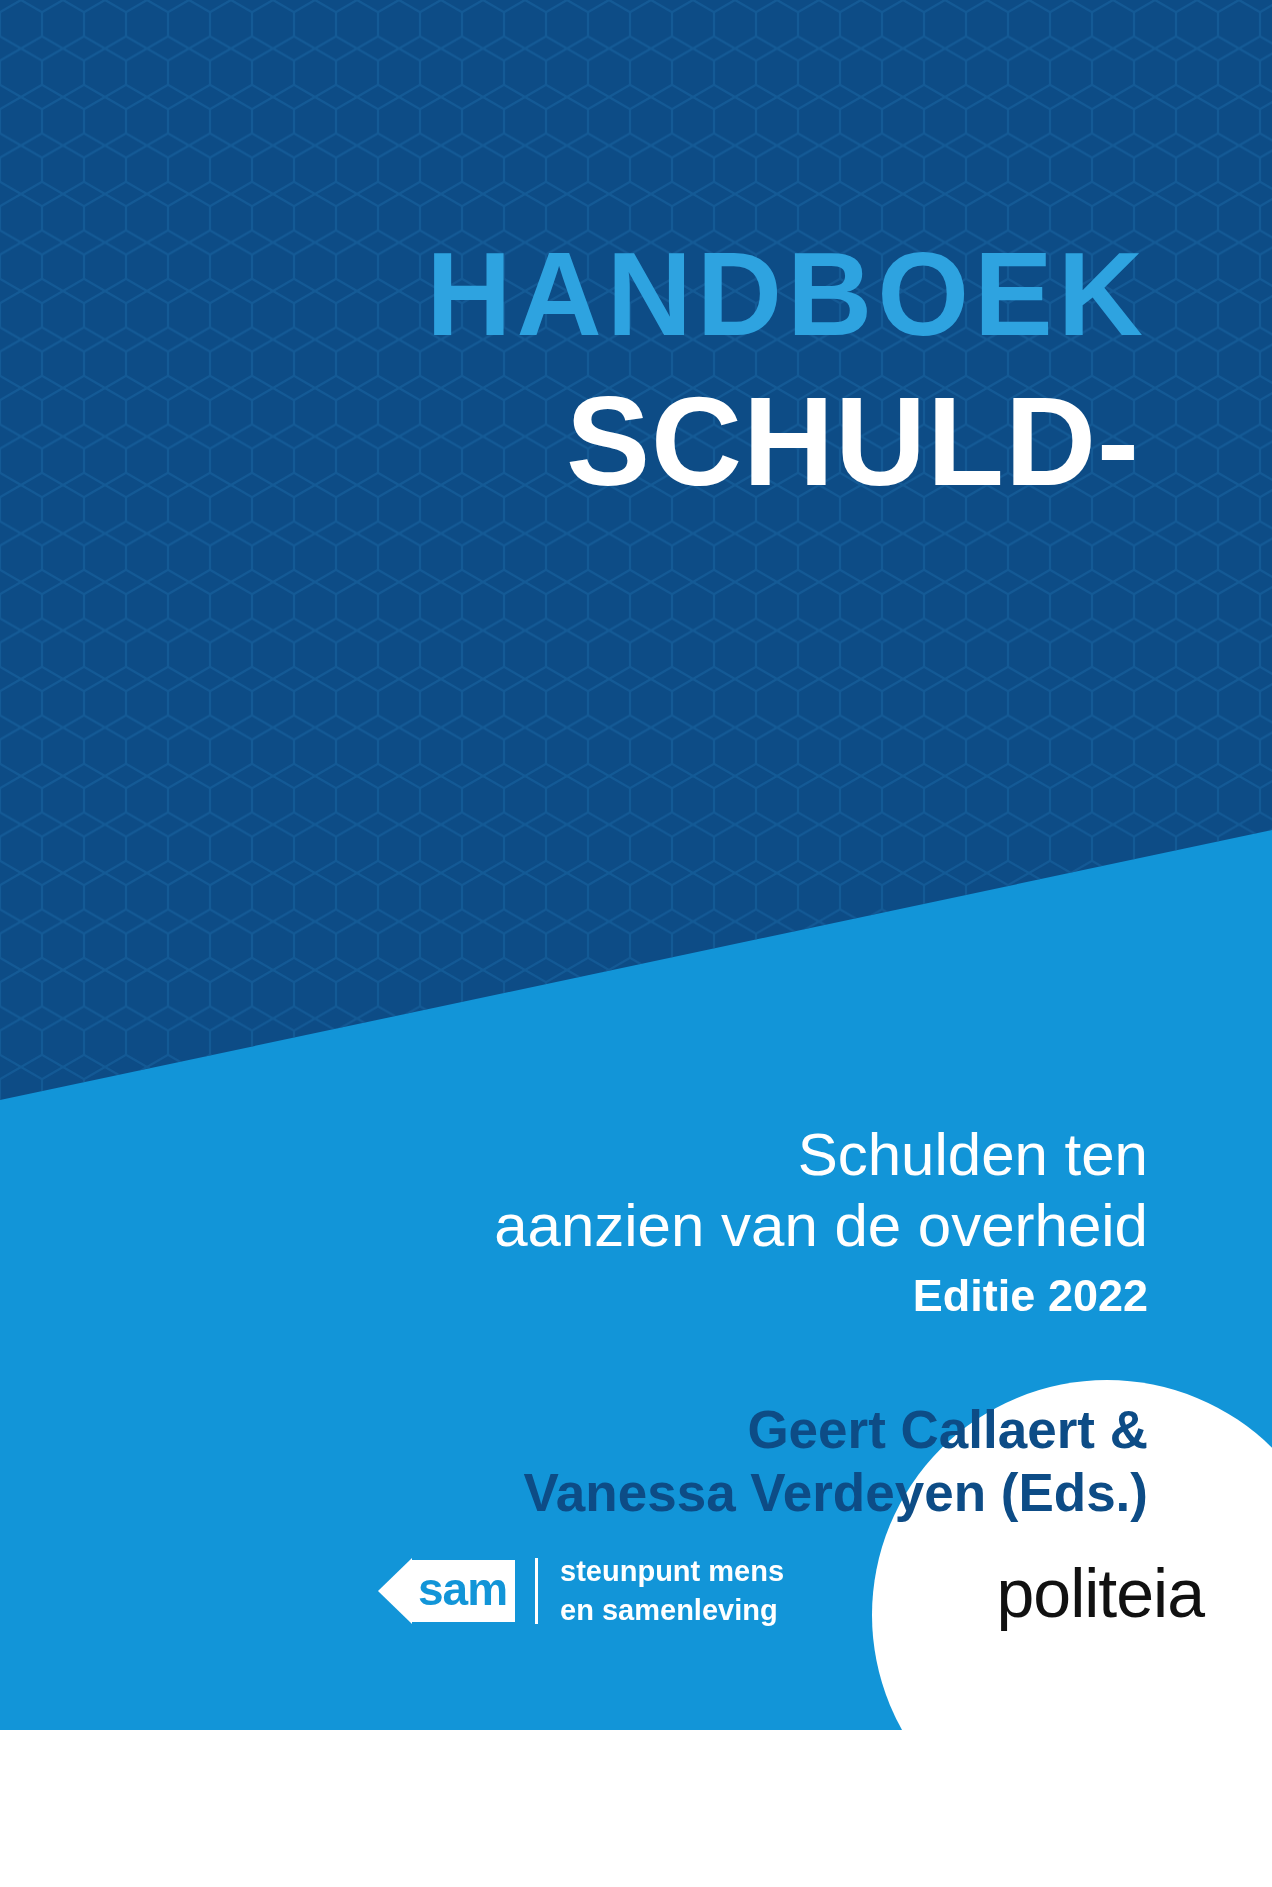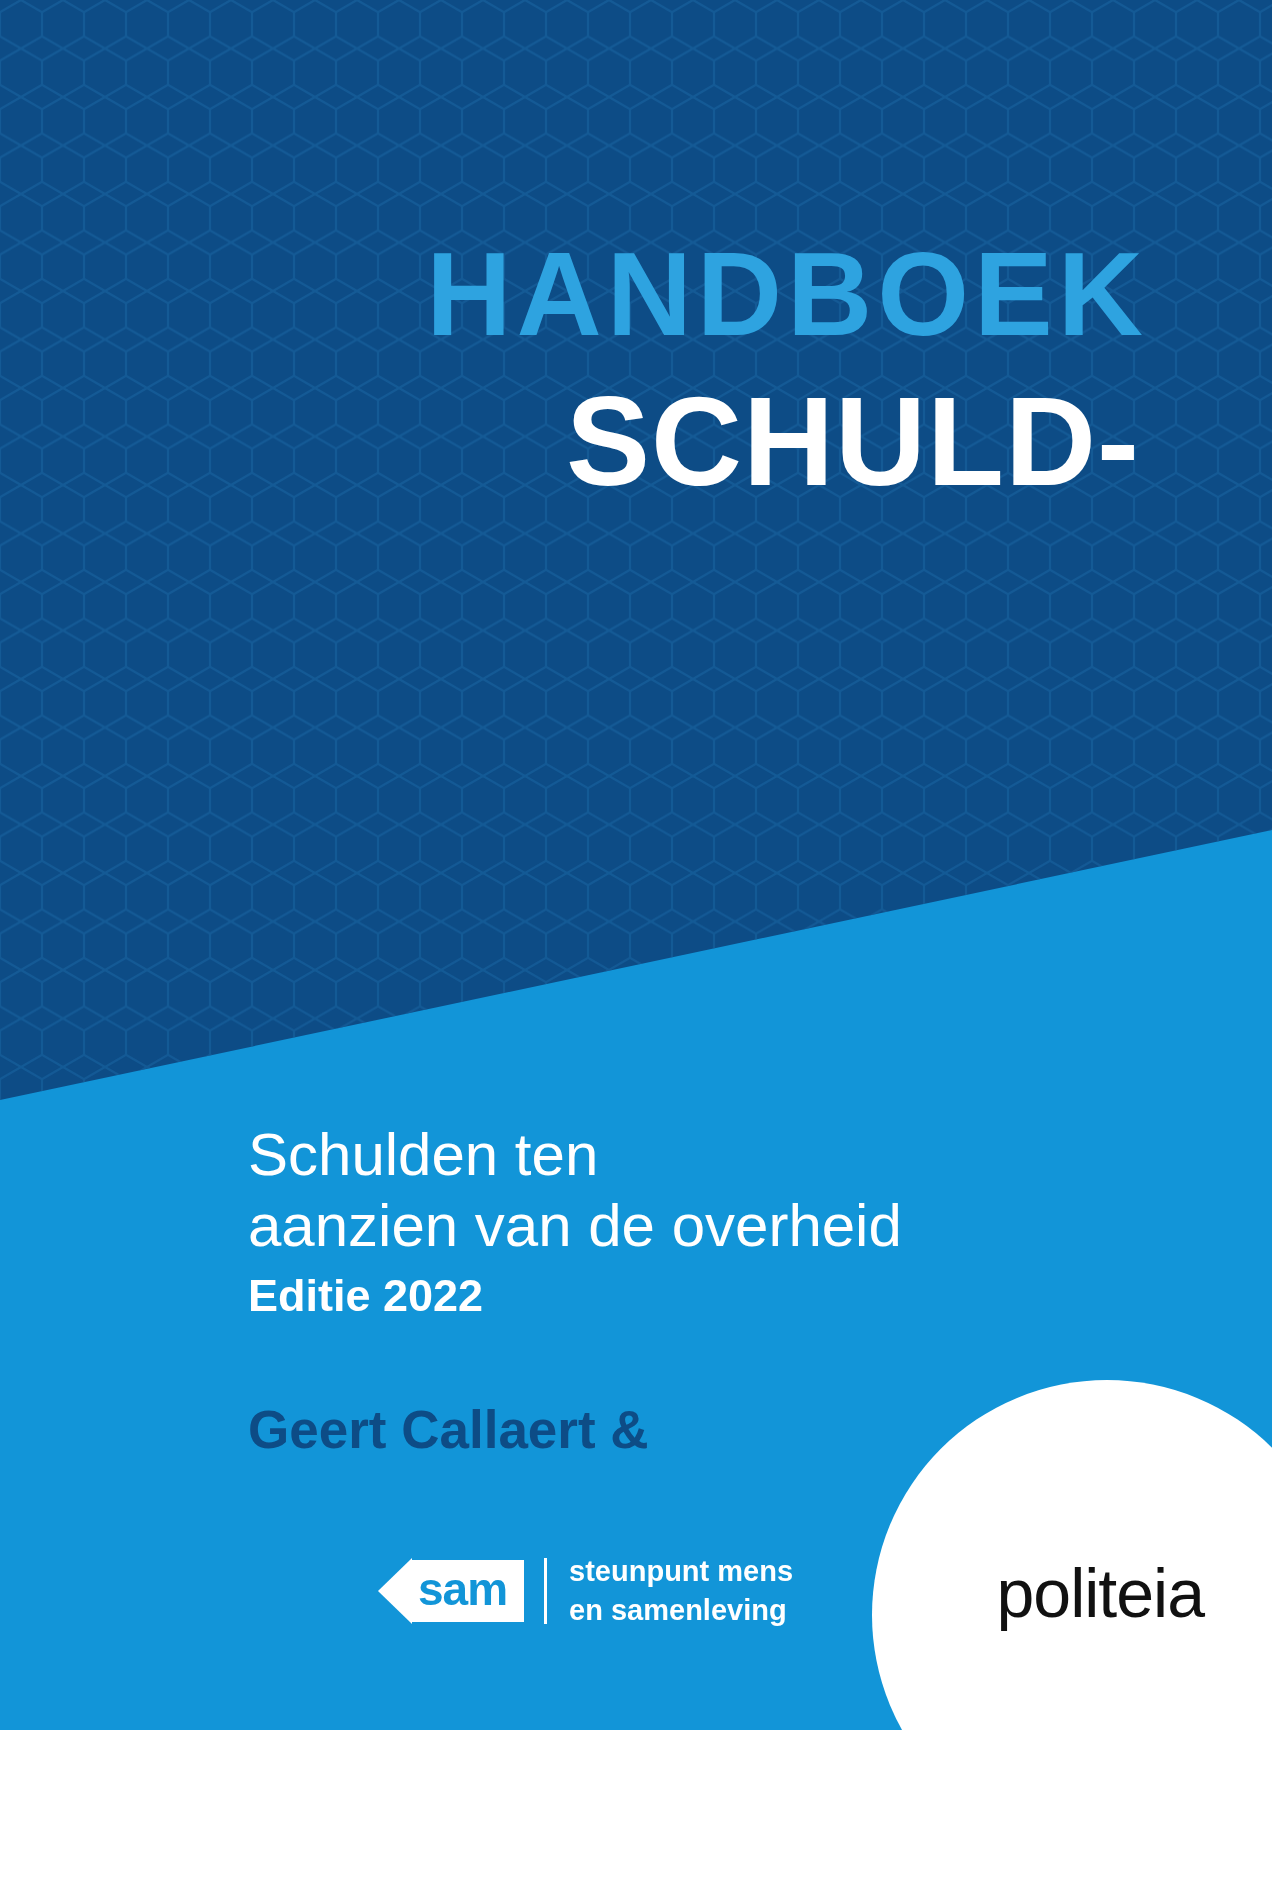--- a/index.html
+++ b/index.html
@@ -74,21 +74,21 @@
     line-height: 1.07;
     margin: 22px 8px 0 0;
   }
 
   
   .sub-block {
     position: absolute;
     right: 124px;
     top: 1120px;
     width: 900px;
-    text-align: left;
+    text-align: right;
   }
   .sub-line {
     color: #ffffff;
     font-size: 60px;
     line-height: 1.18;
     font-weight: normal;
   }
   .edition {
     color: #ffffff;
     font-size: 45px;
@@ -121,21 +121,21 @@
     height: 0;
     border-top: 33px solid transparent;
     border-bottom: 33px solid transparent;
     border-right: 34px solid #ffffff;
   }
   .sam-box {
     background: #ffffff;
     color: #1295d8;
     font-size: 46px;
     font-weight: bold;
-    padding: 6px 17px 10px 6px;
+    padding: 6px 8px 10px 6px;
     line-height: 1.0;
     letter-spacing: -1px;
   }
   .sam-divider {
     width: 3px;
     height: 66px;
     background: #ffffff;
     margin: 0 22px 0 20px;
   }
   .sam-text {
@@ -178,20 +178,21 @@
     <div class="t-handboek">HANDBOEK</div>
     <div class="t-main">SCHULD-</div>
   </div>
 
   <div class="sub-block">
     <div class="sub-line">Schulden ten</div>
     <div class="sub-line">aanzien van de overheid</div>
     <div class="edition">Editie 2022</div>
     <div class="authors">
       <div>Geert Callaert &amp;</div>
+      <div>Vanessa Verdeyen (Eds.)</div>
     </div>
   </div>
 
   <div class="logo-sam">
     <div class="sam-mark">
       <div class="sam-flag"></div>
       <div class="sam-box">sam</div>
     </div>
     <div class="sam-divider"></div>
     <div class="sam-text">

